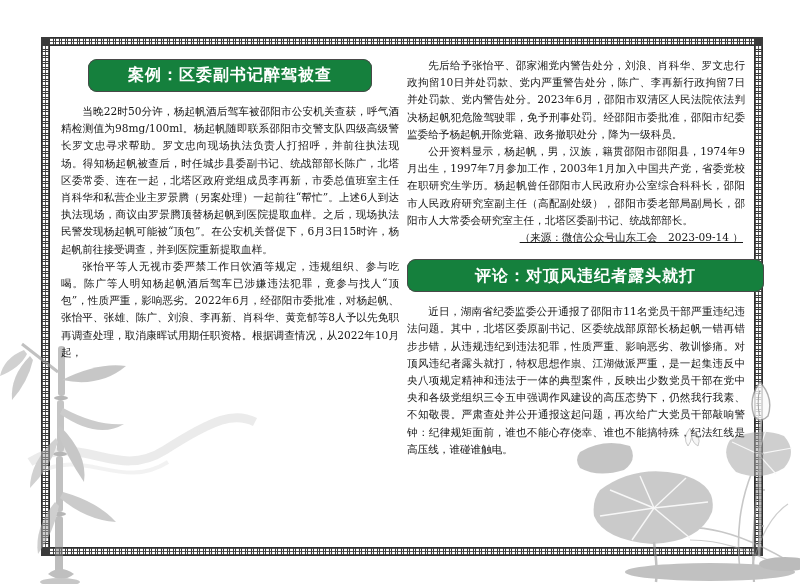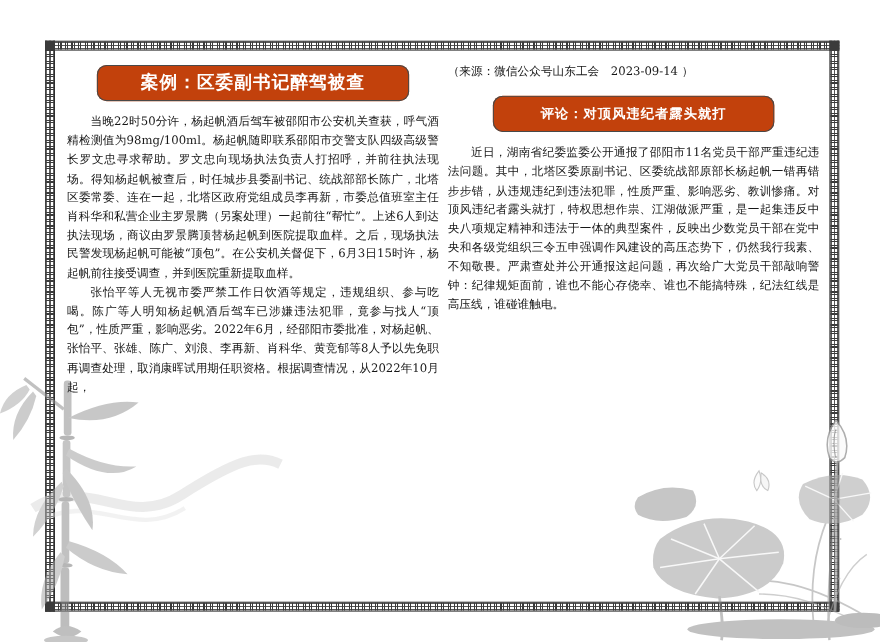--- a/index.html
+++ b/index.html
@@ -37,35 +37,35 @@
 
   
   .col {
     position:absolute; top:57px; width:338px; z-index:2;
     font-size:10.6px; line-height:17.2px; color:#161616;
     text-align:justify;
   }
   .col-left { left:61px; }
   .col-right { left:407px; }
   .col p { margin:0; text-indent:2em; }
-  .source { text-align:left; text-indent:0 !important; padding-right:2px; }
+  .source { text-align:right; text-indent:0 !important; padding-right:2px;text-decoration:underline; }
 
   
   .headline {
-    background:#c2410c; color:#ffffff; border-radius:9px; text-align:center;
+    background:#15803d; color:#ffffff; border-radius:9px; text-align:center;
     font-weight:bold; letter-spacing:1px;
     box-shadow:inset 0 0 0 1px #494949;
   }
   .headline-case {
     width:284px; margin:2px auto 11px; padding:5px 0 7px;
     font-size:16px; line-height:21px;
   }
   .headline-comment {
-    width:256px; margin:13px auto 11px; padding:6px 0;
-    font-size:12px; line-height:21px;
+    width:357px; margin:13px auto 11px; padding:6px 0;
+    font-size:16px; line-height:21px;
   }
 
   
   .deco { position:absolute; z-index:1; pointer-events:none; }
   .deco-bamboo { left:0; top:342px; }
   .deco-lotus  { right:0; bottom:0; }
   .deco-bud    { left:722px; top:376px; }
 </style>
 </head>
 <body>
@@ -171,20 +171,22 @@
 
   <div class="col col-left">
     <div class="headline headline-case">
       <div>案例：区委副书记醉驾被查</div>
     </div>
     <p>当晚22时50分许，杨起帆酒后驾车被邵阳市公安机关查获，呼气酒精检测值为98mg/100ml。杨起帆随即联系邵阳市交警支队四级高级警长罗文忠寻求帮助。罗文忠向现场执法负责人打招呼，并前往执法现场。得知杨起帆被查后，时任城步县委副书记、统战部部长陈广，北塔区委常委、连在一起，北塔区政府党组成员李再新，市委总值班室主任肖科华和私营企业主罗景腾（另案处理）一起前往“帮忙”。上述6人到达执法现场，商议由罗景腾顶替杨起帆到医院提取血样。之后，现场执法民警发现杨起帆可能被“顶包”。在公安机关督促下，6月3日15时许，杨起帆前往接受调查，并到医院重新提取血样。</p>
     <p>张怡平等人无视市委严禁工作日饮酒等规定，违规组织、参与吃喝。陈广等人明知杨起帆酒后驾车已涉嫌违法犯罪，竟参与找人“顶包”，性质严重，影响恶劣。2022年6月，经邵阳市委批准，对杨起帆、张怡平、张雄、陈广、刘浪、李再新、肖科华、黄竞郁等8人予以先免职再调查处理，取消康晖试用期任职资格。根据调查情况，从2022年10月起，</p>
   </div>
 
   <div class="col col-right">
+    <p>先后给予张怡平、邵家湘党内警告处分，刘浪、肖科华、罗文忠行政拘留10日并处罚款、党内严重警告处分，陈广、李再新行政拘留7日并处罚款、党内警告处分。2023年6月，邵阳市双清区人民法院依法判决杨起帆犯危险驾驶罪，免予刑事处罚。经邵阳市委批准，邵阳市纪委监委给予杨起帆开除党籍、政务撤职处分，降为一级科员。</p>
+    <p>公开资料显示，杨起帆，男，汉族，籍贯邵阳市邵阳县，1974年9月出生，1997年7月参加工作，2003年1月加入中国共产党，省委党校在职研究生学历。杨起帆曾任邵阳市人民政府办公室综合科科长，邵阳市人民政府研究室副主任（高配副处级），邵阳市委老部局副局长，邵阳市人大常委会研究室主任，北塔区委副书记、统战部部长。</p>
     <p class="source">（来源：微信公众号山东工会　2023-09-14 ）</p>
     <div class="headline headline-comment">
       <div>评论：对顶风违纪者露头就打</div>
     </div>
     <p>近日，湖南省纪委监委公开通报了邵阳市11名党员干部严重违纪违法问题。其中，北塔区委原副书记、区委统战部原部长杨起帆一错再错步步错，从违规违纪到违法犯罪，性质严重、影响恶劣、教训惨痛。对顶风违纪者露头就打，特权思想作祟、江湖做派严重，是一起集违反中央八项规定精神和违法于一体的典型案件，反映出少数党员干部在党中央和各级党组织三令五申强调作风建设的高压态势下，仍然我行我素、不知敬畏。严肃查处并公开通报这起问题，再次给广大党员干部敲响警钟：纪律规矩面前，谁也不能心存侥幸、谁也不能搞特殊，纪法红线是高压线，谁碰谁触电。</p>
   </div>
 
 </div>
 
 </body></html>

